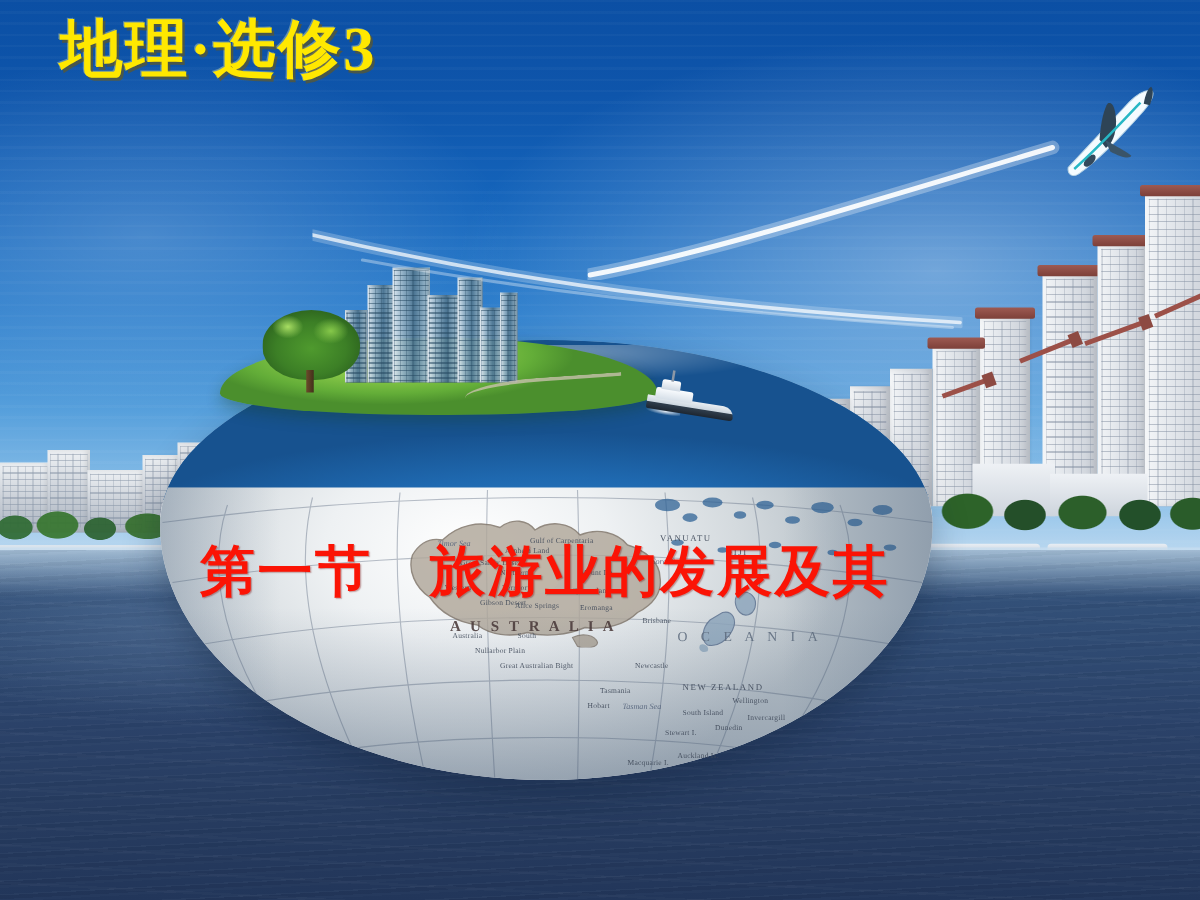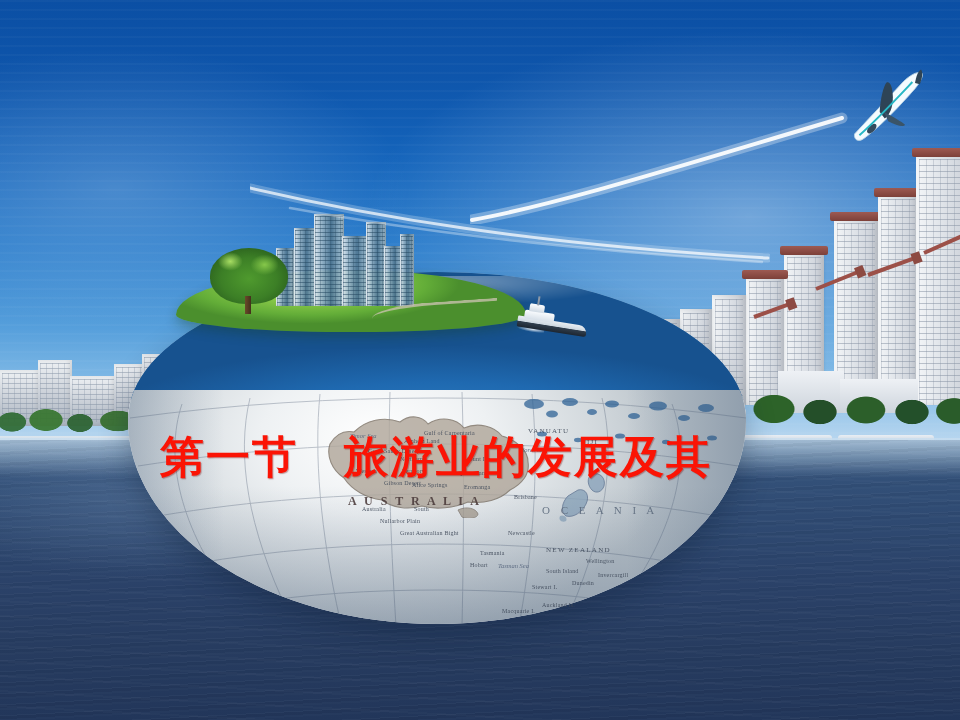--- a/index.html
+++ b/index.html
@@ -526,21 +526,21 @@
             <ellipse cx="112" cy="44" rx="5" ry="2.6"></ellipse>
             <ellipse cx="158" cy="50" rx="4" ry="2.2"></ellipse>
             <ellipse cx="204" cy="46" rx="5" ry="2.5"></ellipse>
           </g>
         </svg>
       </div>
 
       <div class="g-map-shade"></div>
     </div>
 
-    <div class="maplabel ml-country" style="left:220px; top:222px;text-align:right;">A U S T R A L I A</div>
+    <div class="maplabel ml-country" style="left:232px; top:222px;text-align:right;">A U S T R A L I A</div>
     <div class="maplabel ml-ocean" style="left:414px; top:232px;">O C E A N I A</div>
     <div class="maplabel ml-region" style="left:418px; top:274px; letter-spacing:1.3px;">NEW ZEALAND</div>
     <div class="maplabel ml-region" style="left:400px; top:155px; letter-spacing:1.2px;">VANUATU</div>
     <div class="maplabel ml-region" style="left:454px; top:166px; letter-spacing:1.2px;">FIJI</div>
 
     <div class="maplabel ml-small" style="left:272px; top:184px;">Northern</div>
     <div class="maplabel ml-small" style="left:274px; top:196px;">Territory</div>
     <div class="maplabel ml-small" style="left:228px; top:196px;">Western</div>
     <div class="maplabel ml-small" style="left:330px; top:198px;">Queensland</div>
     <div class="maplabel ml-small" style="left:286px; top:234px;">South</div>
@@ -623,15 +623,16 @@
 
         <path d="M84,18 C88,12 92,8 95,8 C96,11 93,16 88,21 Z" fill="#2e4456"></path>
 
         <ellipse cx="26" cy="42" rx="6" ry="3.2" fill="#33495c" transform="rotate(-22 26 42)"></ellipse>
 
         <path d="M12,43 C32,37 58,26 82,16" fill="none" stroke="#27b7c4" stroke-width="2"></path>
       </svg>
     </div>
   </div>
 
+  <div class="txt title-sub">地理·选修3</div>
   <div class="txt section">第一节　旅游业的发展及其</div>
 
 </div>
 
 </body></html>

